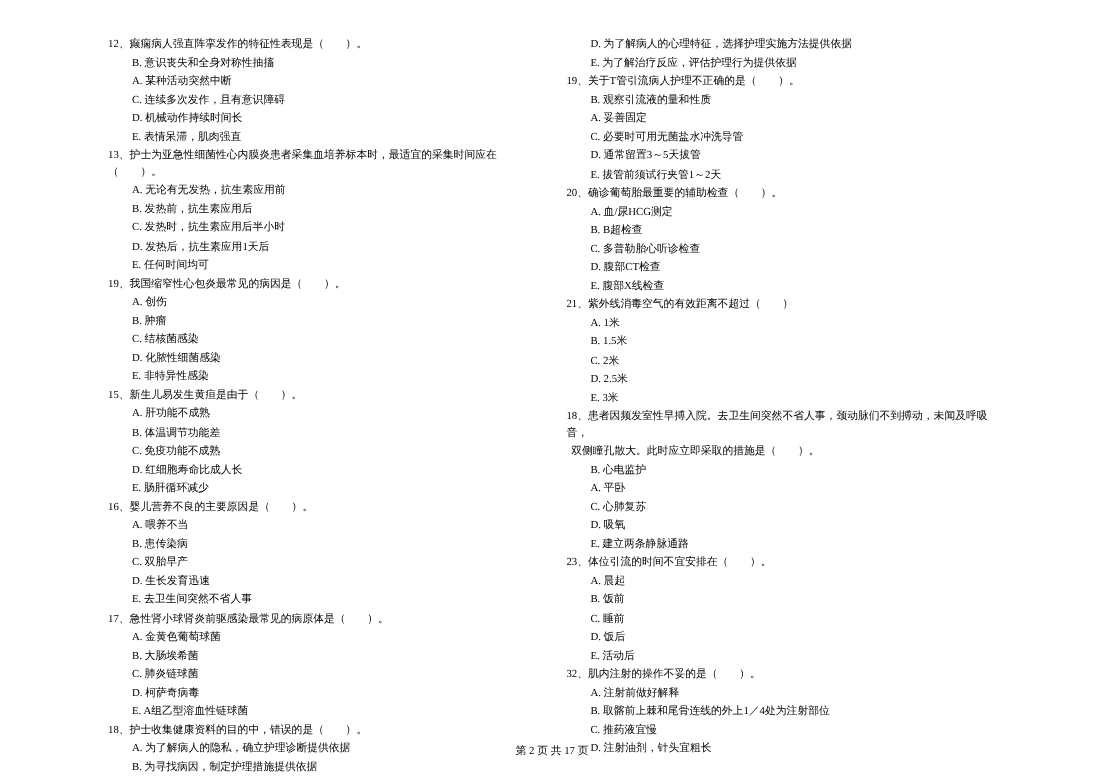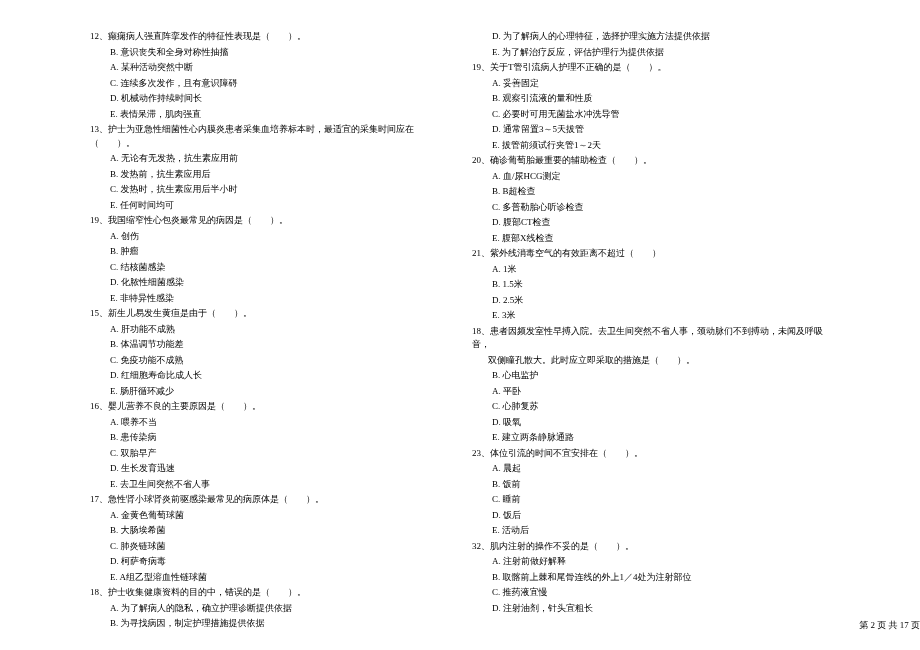--- a/index.html
+++ b/index.html
@@ -25,53 +25,54 @@
     .column {
       flex: 1;
       display: flex;
       flex-direction: column;
     }
     .question-header {
       margin-bottom: 2px;
       line-height: 1.5;
     }
     .question-sub {
-      margin-left: 16px;
+      margin-left: 4px;
       margin-bottom: 2px;
       line-height: 1.5;
     }
     .option {
       margin-left: 20px;
       margin-bottom: 2px;
       line-height: 1.5;
     }
     .footer {
       position: absolute;
       bottom: 18px;
       left: 0;
       right: 0;
-      text-align: right;
+      text-align: center;
       font-size: 9px;
     }
   </style>
 </head>
 <body>
 
 <div class="columns">
   <div class="column" id="left-col">
       <div class="question-header">12、癫痫病人强直阵挛发作的特征性表现是（　　）。</div>
       <div class="option">B. 意识丧失和全身对称性抽搐</div>
       <div class="option">A. 某种活动突然中断</div>
       <div class="option">C. 连续多次发作，且有意识障碍</div>
       <div class="option">D. 机械动作持续时间长</div>
       <div class="option">E. 表情呆滞，肌肉强直</div>
       <div class="question-header">13、护士为亚急性细菌性心内膜炎患者采集血培养标本时，最适宜的采集时间应在（　　）。</div>
       <div class="option">A. 无论有无发热，抗生素应用前</div>
       <div class="option">B. 发热前，抗生素应用后</div>
       <div class="option">C. 发热时，抗生素应用后半小时</div>
+      <div class="option">D. 发热后，抗生素应用1天后</div>
       <div class="option">E. 任何时间均可</div>
       <div class="question-header">19、我国缩窄性心包炎最常见的病因是（　　）。</div>
       <div class="option">A. 创伤</div>
       <div class="option">B. 肿瘤</div>
       <div class="option">C. 结核菌感染</div>
       <div class="option">D. 化脓性细菌感染</div>
       <div class="option">E. 非特异性感染</div>
       <div class="question-header">15、新生儿易发生黄疸是由于（　　）。</div>
       <div class="option">A. 肝功能不成熟</div>
       <div class="option">B. 体温调节功能差</div>
@@ -91,34 +92,35 @@
       <div class="option">D. 柯萨奇病毒</div>
       <div class="option">E. A组乙型溶血性链球菌</div>
       <div class="question-header">18、护士收集健康资料的目的中，错误的是（　　）。</div>
       <div class="option">A. 为了解病人的隐私，确立护理诊断提供依据</div>
       <div class="option">B. 为寻找病因，制定护理措施提供依据</div>
     </div>
   <div class="column" id="right-col">
       <div class="option">D. 为了解病人的心理特征，选择护理实施方法提供依据</div>
       <div class="option">E. 为了解治疗反应，评估护理行为提供依据</div>
       <div class="question-header">19、关于T管引流病人护理不正确的是（　　）。</div>
+      <div class="option">B. 观察引流液的量和性质</div>
       <div class="option">A. 妥善固定</div>
-      <div class="option">B. 观察引流液的量和性质</div>
       <div class="option">C. 必要时可用无菌盐水冲洗导管</div>
       <div class="option">D. 通常留置3～5天拔管</div>
       <div class="option">E. 拔管前须试行夹管1～2天</div>
       <div class="question-header">20、确诊葡萄胎最重要的辅助检查（　　）。</div>
       <div class="option">A. 血/尿HCG测定</div>
       <div class="option">B. B超检查</div>
       <div class="option">C. 多普勒胎心听诊检查</div>
       <div class="option">D. 腹部CT检查</div>
       <div class="option">E. 腹部X线检查</div>
       <div class="question-header">21、紫外线消毒空气的有效距离不超过（　　）</div>
       <div class="option">A. 1米</div>
       <div class="option">B. 1.5米</div>
+      <div class="option">C. 2米</div>
       <div class="option">D. 2.5米</div>
       <div class="option">E. 3米</div>
       <div class="question-header">18、患者因频发室性早搏入院。去卫生间突然不省人事，颈动脉们不到搏动，未闻及呼吸音，</div>
       <div class="question-sub">双侧瞳孔散大。此时应立即采取的措施是（　　）。</div>
       <div class="option">B. 心电监护</div>
       <div class="option">A. 平卧</div>
       <div class="option">C. 心肺复苏</div>
       <div class="option">D. 吸氧</div>
       <div class="option">E. 建立两条静脉通路</div>
       <div class="question-header">23、体位引流的时间不宜安排在（　　）。</div>

